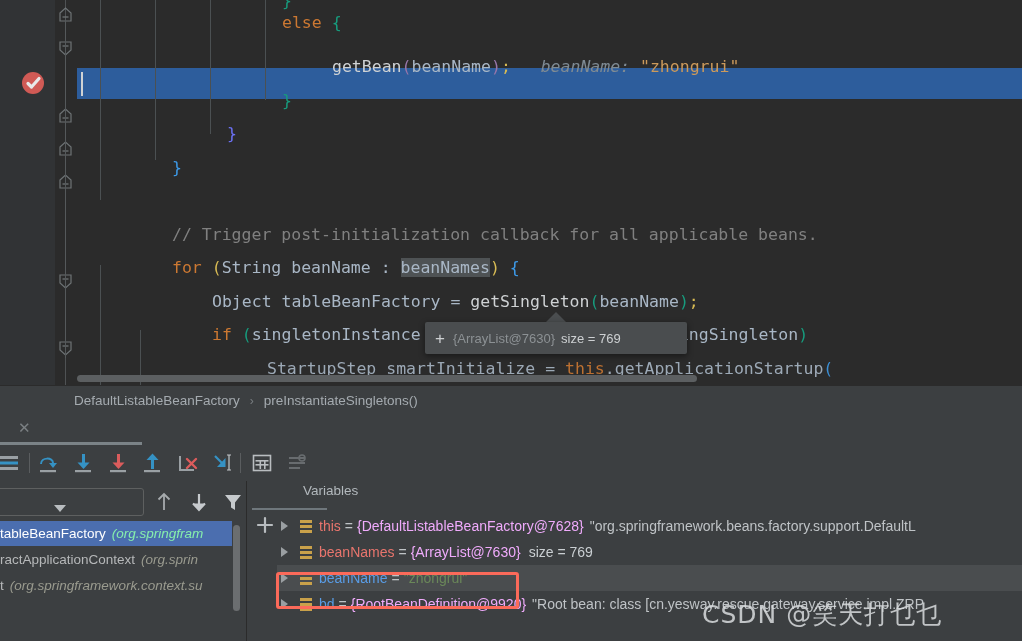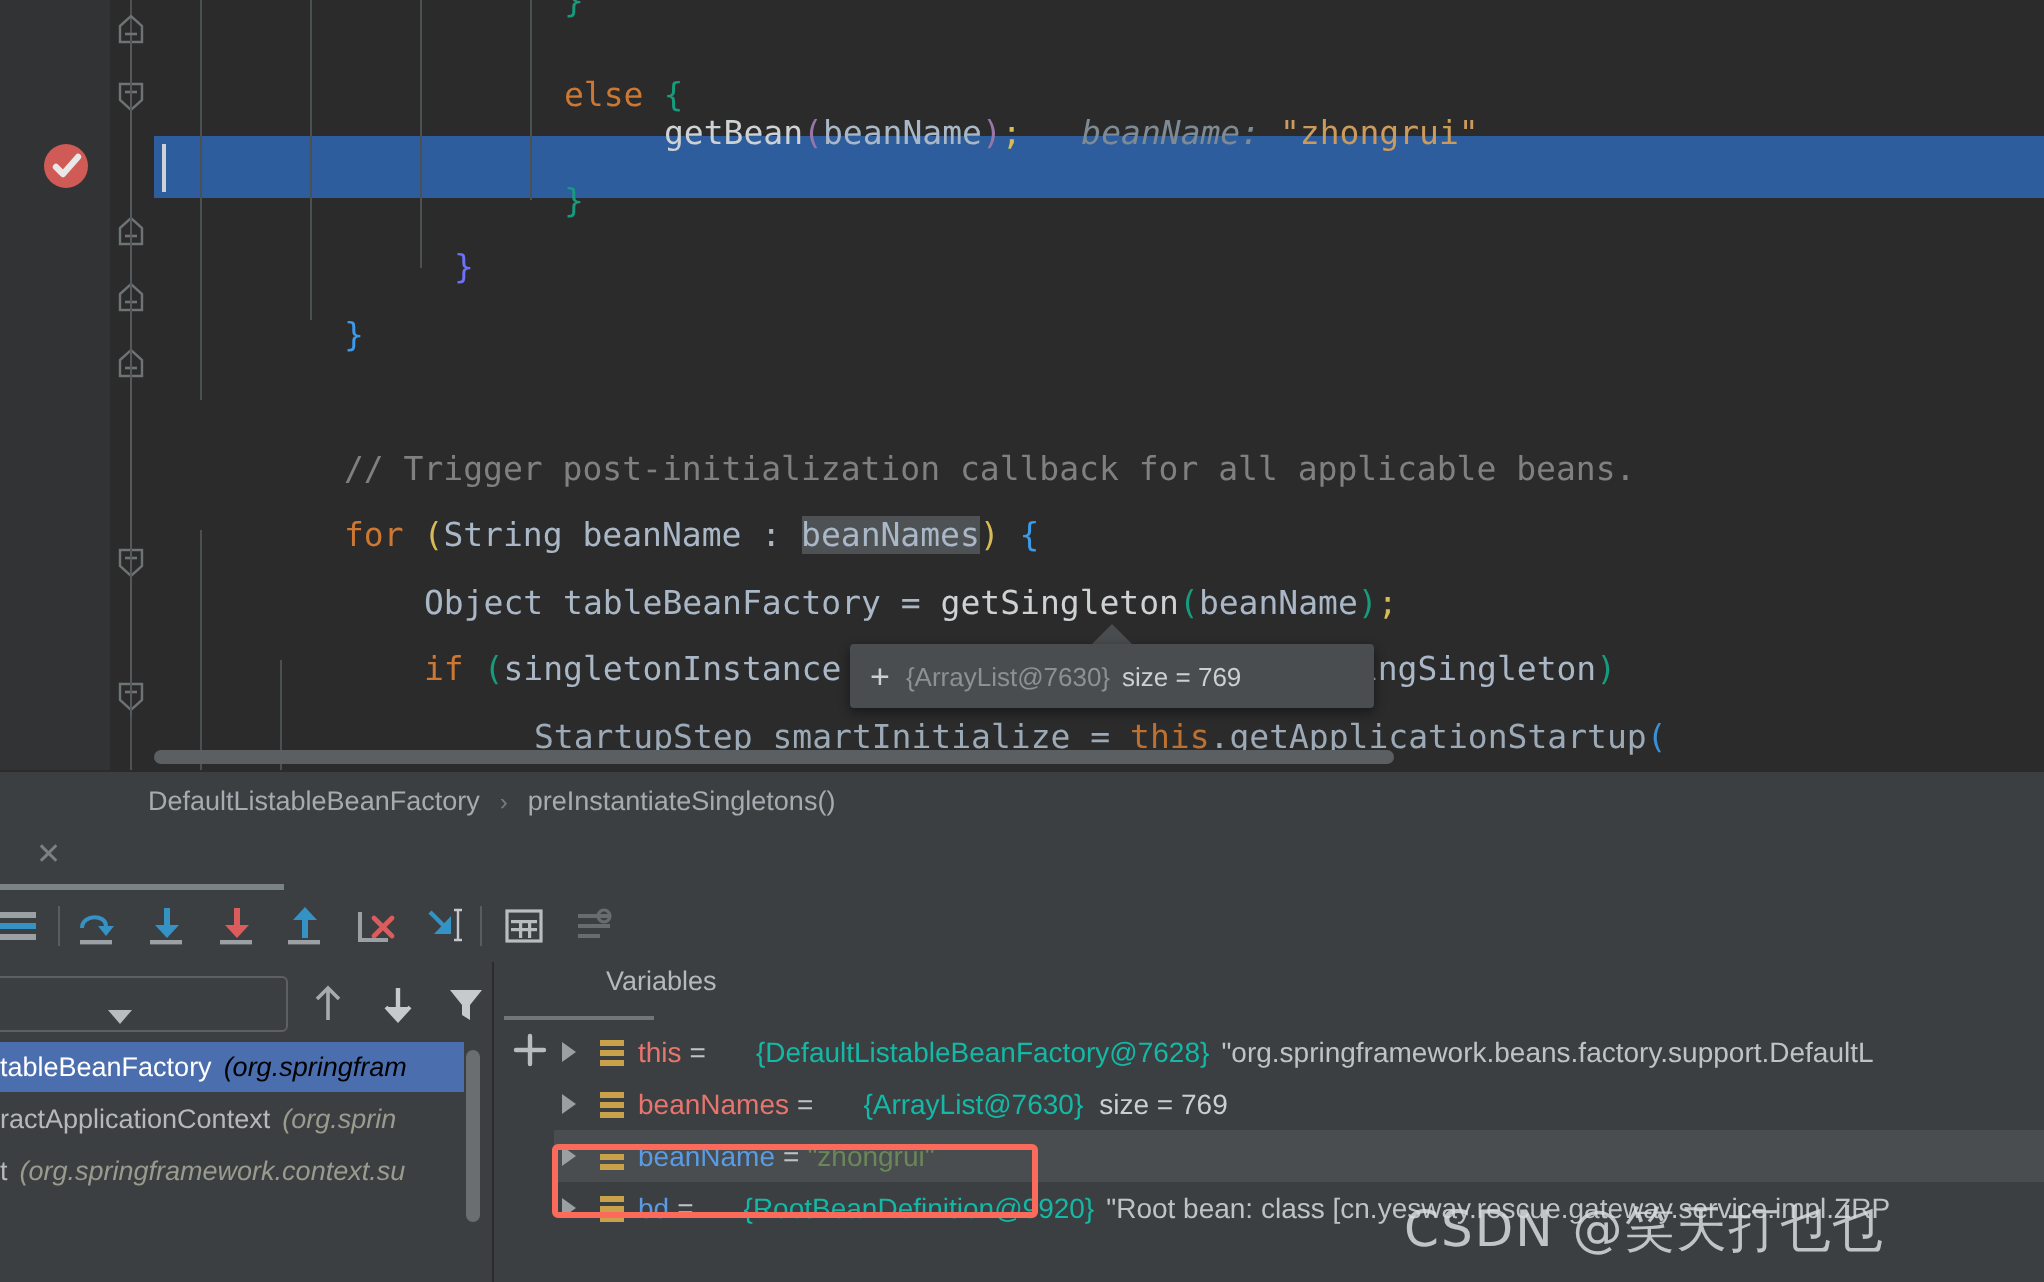--- a/index.html
+++ b/index.html
@@ -76,39 +76,39 @@
   .frames{position:absolute;left:0;top:0;width:246px;height:160px;}
   .frame-combo{position:absolute;left:-58px;top:7px;width:200px;height:26px;border:1px solid #5e6060;
       border-radius:3px;background:#3c3f41;}
   .combo-arrow{position:absolute;left:110px;top:15px;}
   .frames-toolicon{position:absolute;top:10px;width:22px;height:22px;}
   .frame-list{position:absolute;left:0;top:40px;width:232px;height:120px;overflow:hidden;}
   .frame-row{position:absolute;left:0;width:232px;height:25px;font-size:13.5px;
       white-space:nowrap;color:#b6b8b9;display:flex;align-items:center;padding-left:0;}
   .frame-row.sel{background:#4b6eaf;color:#ffffff;text-align:right;}
   .frame-row i{font-style:italic;color:#9a9b8f;margin-left:6px;}
-  .frame-row.sel i{color:#000000;}
+  .frame-row.sel i{color:#86efac;}
   .frames-scroll{position:absolute;left:232px;top:40px;width:9px;height:120px;background:#3c3f41;}
   .frames-thumb{position:absolute;left:233px;top:44px;width:7px;height:86px;background:#6b6e70;border-radius:4px;}
 
   
   .vars{position:absolute;left:247px;top:0;width:775px;height:160px;background:#3c3f41;}
   .vars-tab{position:absolute;left:14px;top:2px;font-size:13.5px;color:#b3b9bd;margin-left:42px;}
   .vars-tab-underline{position:absolute;left:5px;top:27px;width:75px;height:2px;background:#6f777c;}
   .vars-body{position:absolute;left:0;top:30px;width:775px;height:130px;background:#3c3f41;}
   .var-addcol{position:absolute;left:8px;top:0;width:26px;height:130px;}
   .var-row{position:absolute;left:30px;width:745px;height:26px;
       font-size:14px;white-space:nowrap;display:flex;align-items:center;color:#bfc3c6;}
   .var-row.hl{background:#4a4d4f;}
   .tri{width:0;height:0;border-left:7px solid #9a9fa2;border-top:5px solid transparent;border-bottom:5px solid transparent;margin-right:12px;margin-left:4px;}
   .vicon{width:12px;height:13px;margin-right:7px;flex:0 0 auto;}
   .vname-red{color:#e8756d;}
   .vname-blue{color:#599ce5;}
   .veq{color:#bfc3c6;margin:0 4px;}
-  .vref{color:#14b8a6;margin-left:21px;}
+  .vref{color:#f0abfc;}
   .vstr{color:#6a8759;}
   .vstr2{color:#bfc3c6;}
   .vsize{color:#cacfd2;margin-left:8px;}
 
   .redbox{position:absolute;left:276px;top:572px;width:243px;height:37px;
       border:3px solid #fb6a5a;border-radius:3px;box-sizing:border-box;pointer-events:none;}
 
   .watermark{position:absolute;left:702px;top:598px;font-size:25px;color:#d9dcde;
       opacity:.85;letter-spacing:1px;font-family:"DejaVu Sans", sans-serif;}
 </style>
@@ -179,21 +179,21 @@
 
     <div class="indent-guide" style="left:100px;top:0;height:200px;"></div>
     <div class="indent-guide" style="left:155px;top:0;height:160px;"></div>
     <div class="indent-guide" style="left:210px;top:0;height:134px;"></div>
     <div class="indent-guide" style="left:265px;top:0;height:100px;"></div>
     <div class="indent-guide" style="left:100px;top:265px;height:120px;"></div>
     <div class="indent-guide" style="left:140px;top:330px;height:55px;"></div>
 
     <div class="code">
       <div class="ln" style="top:-16px;left:205px"><span class="brace1">}</span></div>
-      <div class="ln" style="top:31px;left:205px"><span class="kw">else</span> <span class="brace1">{</span></div>
+      <div class="ln" style="top:6px;left:205px"><span class="kw">else</span> <span class="brace1">{</span></div>
       <div class="ln" style="top:50px;left:255px"><span class="method">getBean</span><span class="field">(</span><span class="id">beanName</span><span class="field">)</span><span class="brace4">;</span><span class="param-hint">   beanName: </span><span class="strq">"zhongrui"</span></div>
       <div class="ln" style="top:84px;left:205px"><span class="brace1">}</span></div>
       <div class="ln" style="top:117px;left:150px"><span class="brace2">}</span></div>
       <div class="ln" style="top:151px;left:95px"><span class="brace3">}</span></div>
       <div class="ln" style="top:218px;left:95px"><span class="cmt">// Trigger post-initialization callback for all applicable beans.</span></div>
       <div class="ln" style="top:251px;left:95px"><span class="kw">for</span> <span class="brace4">(</span><span class="id">String beanName</span> : <span class="sel-hl">beanNames</span><span class="brace4">)</span> <span class="brace3">{</span></div>
       <div class="ln" style="top:285px;left:135px"><span class="id">Object tableBeanFactory = </span><span class="method">getSingleton</span><span class="green-p">(</span><span class="id">beanName</span><span class="green-p">)</span><span class="brace4">;</span></div>
       <div class="ln" style="top:318px;left:135px"><span class="kw">if</span> <span class="green-p">(</span><span class="id">singletonInstance </span><span class="kw">instanceof</span><span class="id"> SmartInitializingSingleton</span><span class="green-p">)</span></div>
       <div class="ln" style="top:352px;left:190px;opacity:.9"><span class="id">StartupStep smartInitialize = </span><span class="kw">this</span><span class="id">.getApplicationStartup</span><span class="brace3">(</span></div>
     </div>

